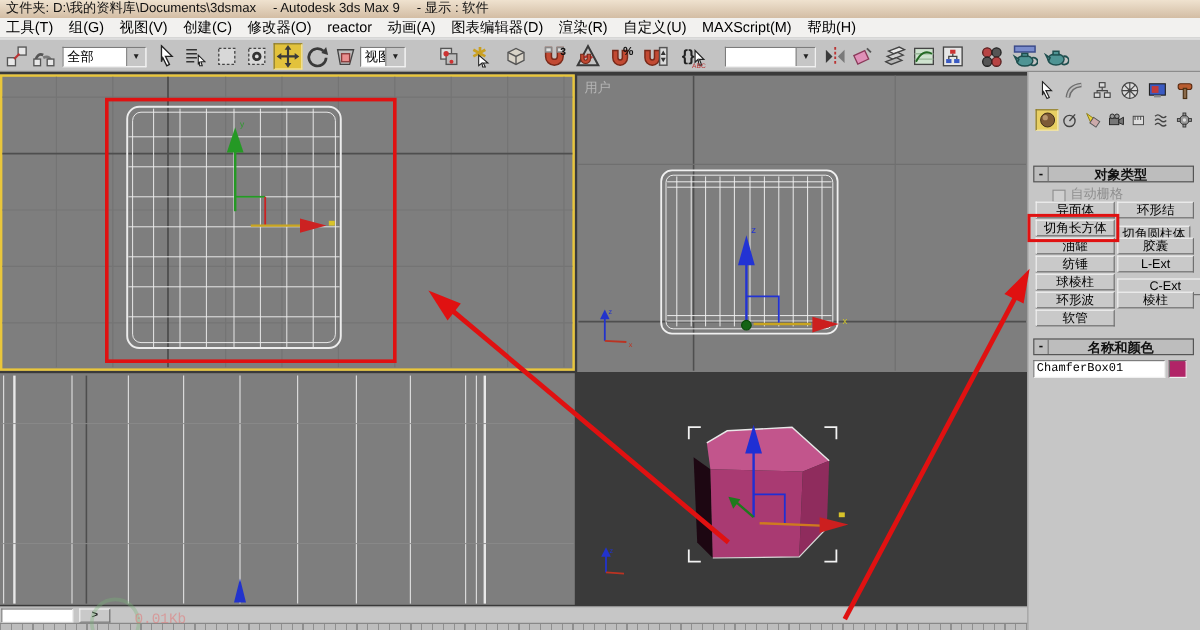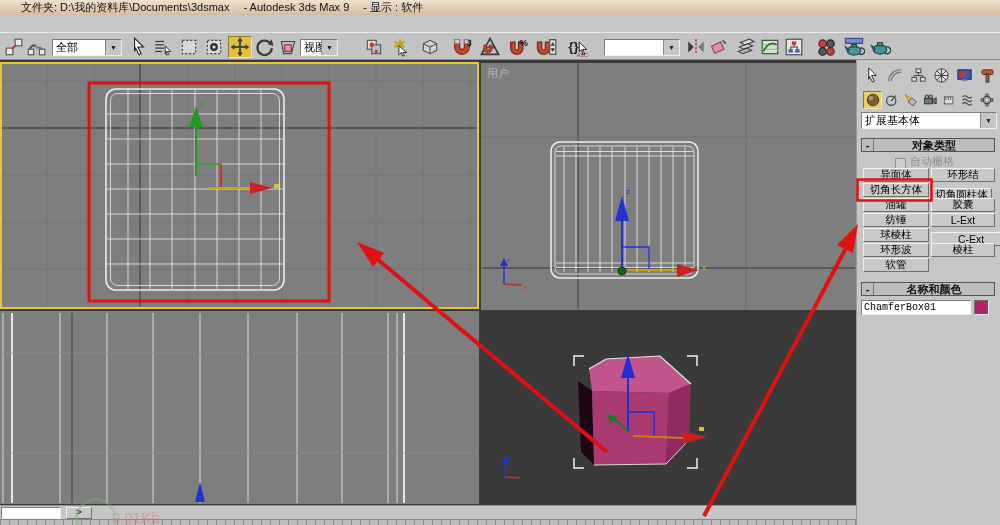--- a/index.html
+++ b/index.html
@@ -1,21 +1,21 @@
 <!DOCTYPE html>
 <html><head>
 <meta charset="utf-8">
 <style>
   html,body{margin:0;padding:0;background:#888;}
   #app{position:relative;width:1000px;height:525px;overflow:hidden;
        font-family:"Liberation Sans","DejaVu Sans",sans-serif;background:#c6c6c6;}
   
   .titlebar{position:absolute;left:0;top:0;width:1000px;height:15px;
     background:linear-gradient(#efe2cf,#d3bda4);color:#111;font-size:11px;
-    line-height:15px;padding-left:21px;box-sizing:border-box;white-space:nowrap;}
+    line-height:15px;padding-left:5px;box-sizing:border-box;white-space:nowrap;}
   .menubar{position:absolute;left:0;top:15px;width:1000px;height:17px;background:#f2f1ef;
     border-bottom:1px solid #cfcfcf;display:flex;align-items:center;gap:13px;
     padding-left:5px;box-sizing:border-box;font-size:12px;color:#000;}
   .menubar span{white-space:nowrap;cursor:default;}
   .toolbar{position:absolute;left:0;top:32px;width:1000px;height:28px;background:#c3c3c3;
     border-top:1px solid #e9e9e9;border-bottom:1px solid #8c8c8c;box-sizing:border-box;}
   .tbi{position:absolute;top:3px;width:24px;height:22px;display:flex;align-items:center;justify-content:center;}
   .tbi.active{background:#e2c23c;border:1px solid;border-color:#8a7a30 #f5e6a0 #f5e6a0 #8a7a30;box-sizing:border-box;}
   .combo{position:absolute;top:6px;height:17px;background:#fff;border:1px solid;
     border-color:#7c7c7c #f0f0f0 #f0f0f0 #7c7c7c;box-sizing:border-box;font-size:11px;
@@ -38,50 +38,64 @@
   .ptab{position:absolute;top:3px;width:22px;height:24px;display:flex;align-items:center;justify-content:center;}
   .pcat{position:absolute;top:31px;width:19px;height:18px;display:flex;align-items:center;justify-content:center;}
   .pcat.active{background:#e8cf63;border:1px solid;border-color:#8a7a30 #f2e6b0 #f2e6b0 #8a7a30;box-sizing:border-box;}
   .rollout{position:absolute;left:4px;width:134px;height:14px;background:#bdbdbd;
     border:1px solid #555;display:flex;align-items:center;font-size:11px;font-weight:bold;color:#111;box-sizing:border-box;}
   .rollout .minus{width:11px;text-align:center;border-right:1px solid #777;font-weight:bold;}
   .rollout .rtitle{flex:1;text-align:center;}
   .pbtn{position:absolute;height:14px;background:#c9c9c9;border:1px solid;
     border-color:#f0f0f0 #6f6f6f #6f6f6f #f0f0f0;box-sizing:border-box;font-size:10.5px;
     display:flex;align-items:center;justify-content:center;white-space:nowrap;overflow:hidden;color:#000;}
-  .autogrid{position:absolute;left:38px;top:94px;font-size:11px;color:#8f8f8f;display:flex;align-items:flex-end;gap:4px;}
+  .autogrid{position:absolute;left:20px;top:94px;font-size:11px;color:#8f8f8f;display:flex;align-items:flex-end;gap:4px;}
   .cbox{width:9px;height:9px;border:1px solid #909090;background:#cfcfcf;}
   .namefield{position:absolute;left:4px;top:240px;width:110px;height:15px;background:#fff;
     border:1px solid;border-color:#7c7c7c #f0f0f0 #f0f0f0 #7c7c7c;box-sizing:border-box;
     font-family:"Liberation Mono","DejaVu Sans Mono",monospace;font-size:10px;line-height:13px;padding-left:2px;color:#000;}
   .swatch{position:absolute;left:117px;top:240px;width:15px;height:15px;background:#b12467;
     border:1px solid;border-color:#6f6f6f #f0f0f0 #f0f0f0 #6f6f6f;box-sizing:border-box;}
   
   .bottombar{position:absolute;left:0;top:505px;width:856px;height:20px;background:#c6c6c6;border-top:1px solid #929292;box-sizing:border-box;}
   .listener{position:absolute;left:1px;top:1px;width:60px;height:12px;background:#fff;
     border:1px solid;border-color:#7c7c7c #eee #eee #7c7c7c;box-sizing:border-box;}
   .expandbtn{position:absolute;left:66px;top:1px;width:26px;height:12px;background:#c9c9c9;
     border:1px solid;border-color:#f0f0f0 #6f6f6f #6f6f6f #f0f0f0;box-sizing:border-box;
     font-size:9px;line-height:9px;text-align:center;color:#222;font-weight:bold;}
   .ruler{position:absolute;left:0;top:13px;width:856px;height:7px;background:#bdbdbd;
     background-image:repeating-linear-gradient(90deg,#8f8f8f 0 1px,transparent 1px 9px);border-top:1px solid #888;}
   .wmark{position:absolute;left:75px;top:498px;width:42px;height:42px;border-radius:50%;
     border:3px solid rgba(120,180,120,.35);box-sizing:border-box;z-index:3;}
-  .wmtext{position:absolute;left:112px;top:509px;font-size:15px;color:rgba(225,125,125,.6);z-index:3;}
+  .wmtext{position:absolute;left:112px;top:509px;font-size:12px;color:rgba(225,125,125,.6);z-index:3;font-family:Liberation Mono, monospace;}
   .annot{z-index:10;}
 </style>
 </head>
 <body>
 
 <div id="app">
 
   <div class="titlebar">
     <span>文件夹: D:\我的资料库\Documents\3dsmax　 - Autodesk 3ds Max 9　 - 显示 : 软件</span>
   </div>
 
+  <div class="menubar">
+    <span>工具(T)</span>
+    <span>组(G)</span>
+    <span>视图(V)</span>
+    <span>创建(C)</span>
+    <span>修改器(O)</span>
+    <span>reactor</span>
+    <span>动画(A)</span>
+    <span>图表编辑器(D)</span>
+    <span>渲染(R)</span>
+    <span>自定义(U)</span>
+    <span>MAXScript(M)</span>
+    <span>帮助(H)</span>
+  </div>
 
   <div class="toolbar">
     <div class="tbi" style="left:2px">
       <svg width="20" height="20" viewBox="0 0 18 18">
           <rect x="2" y="10" width="6" height="6" fill="#e8e8e8" stroke="#555"></rect>
           <rect x="10" y="2" width="6" height="6" fill="#e8e8e8" stroke="#555"></rect>
           <line x1="7" y1="11" x2="11" y2="7" stroke="#b33" stroke-width="1.6"></line>
         </svg>
     </div>
     <div class="tbi" style="left:24px">
@@ -531,24 +545,20 @@
           <g fill="#999" stroke="#333">
             <rect x="7.5" y="1.5" width="3" height="3"></rect>
             <rect x="7.5" y="13.5" width="3" height="3"></rect>
             <rect x="1.5" y="7.5" width="3" height="3"></rect>
             <rect x="13.5" y="7.5" width="3" height="3"></rect>
           </g>
           <circle cx="9" cy="9" r="1.8" fill="#ddd"></circle>
         </svg>
     </div>
 
-    <div class="combo" style="left:4px;top:52px;width:136px">
-      <span class="cval">扩展基本体</span>
-      <span class="carr">▼</span>
-    </div>
 
     <div class="rollout" style="top:78px">
       <span class="minus">-</span>
       <span class="rtitle">对象类型</span>
     </div>
 
     <div class="autogrid">
       <span class="cbox"></span>
       <span>自动栅格</span>
     </div>

